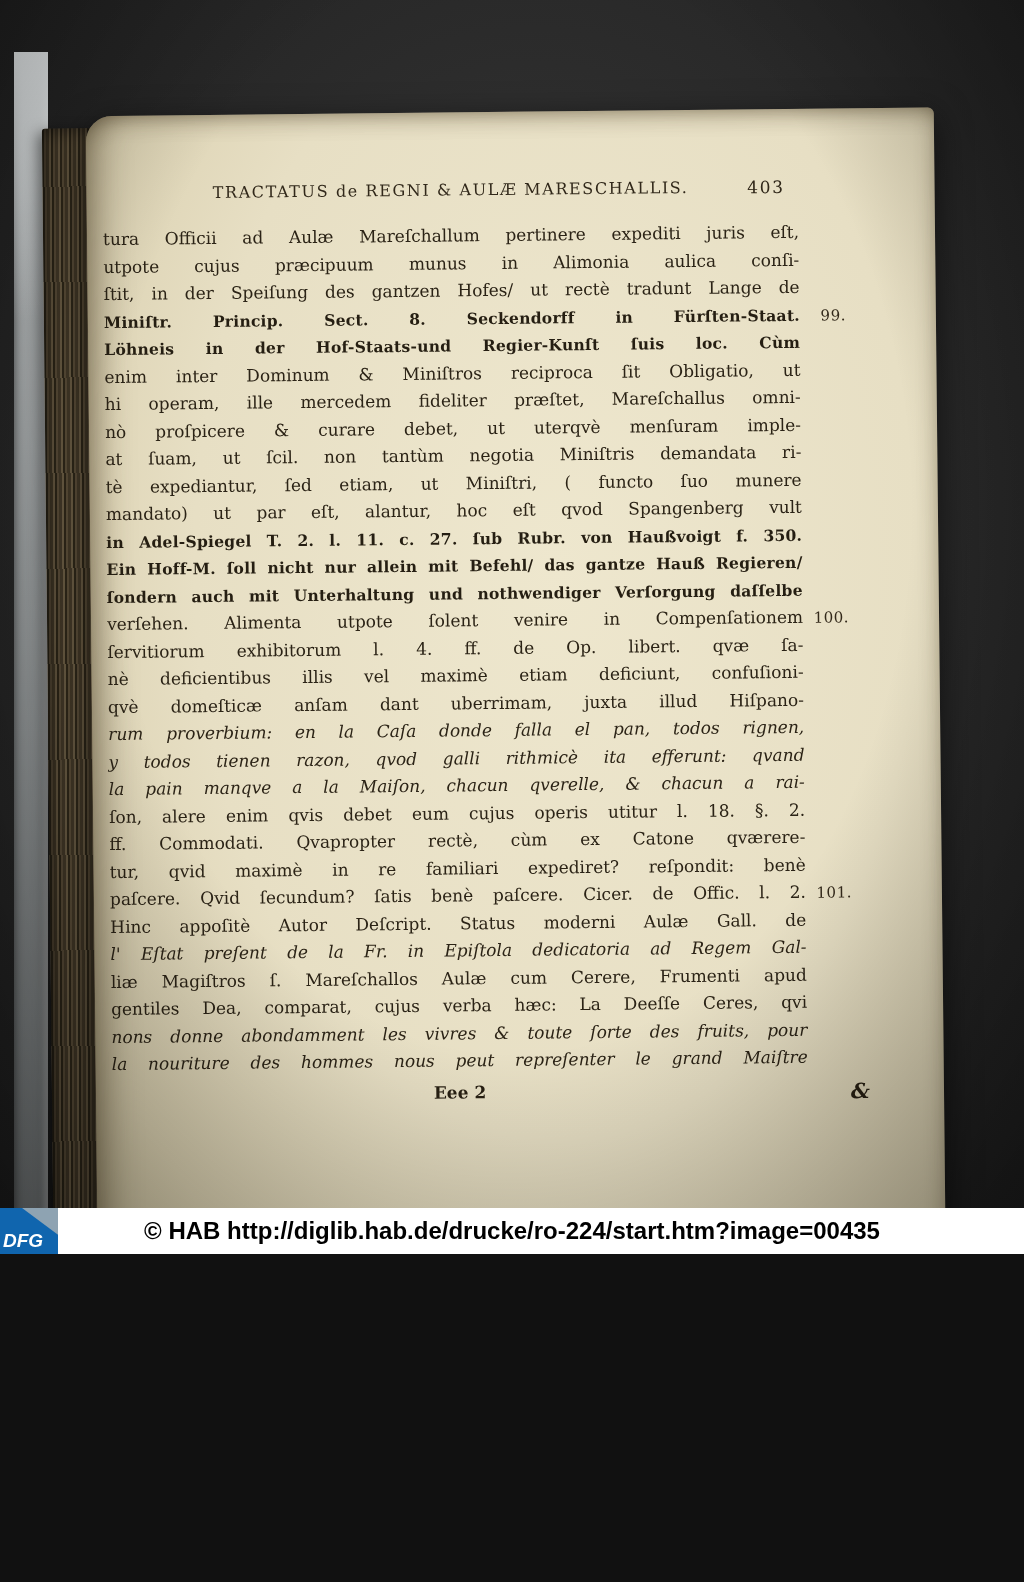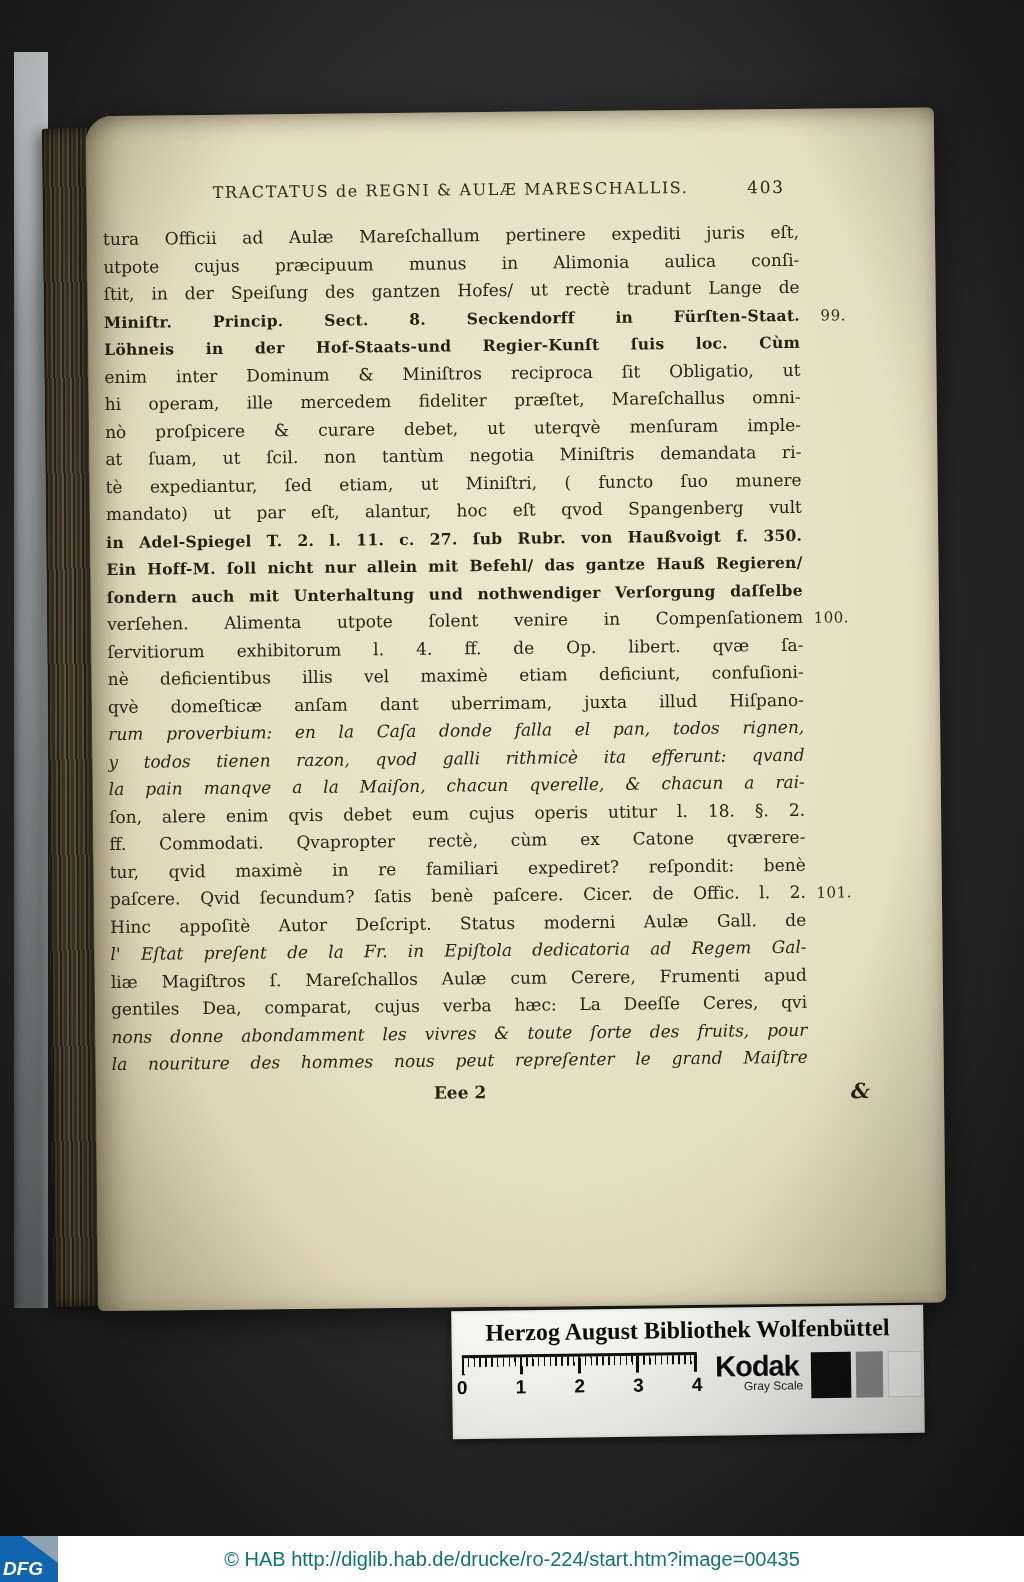--- a/index.html
+++ b/index.html
@@ -1,17 +1,17 @@
 <!DOCTYPE html>
 <html><head>
 <meta charset="utf-8">
 <style>
   html,body{margin:0;padding:0;background:#111;}
   .stage{
-    position:relative;width:1024px;height:1582px;overflow:hidden;
+    position:relative;width:1024px;height:1254px;overflow:hidden;
     background:radial-gradient(ellipse at 52% 42%, #3b3b3b 0%, #2c2c2c 45%, #1c1c1c 100%);
     font-family:"DejaVu Serif", serif;
   }
   .vignette{position:absolute;inset:0 0 46px 0;pointer-events:none;z-index:3;
     background:radial-gradient(ellipse at 50% 42%, transparent 55%, rgba(0,0,0,0.38) 100%);}
 
   
   .clamp{position:absolute;left:14px;top:52px;width:34px;height:1256px;z-index:1;
     background:linear-gradient(to bottom,#cdd1d2 0%,#b4b8b9 16%,#989c9d 40%,#7d8182 72%,#6d7172 100%);
     box-shadow:inset -5px 0 6px -2px rgba(255,255,255,0.55), inset 4px 0 8px -3px rgba(0,0,0,0.5);}
@@ -69,21 +69,21 @@
   .kodak-word{font-weight:700;font-size:29px;letter-spacing:-1px;line-height:30px;}
   .kodak-sub{font-size:12px;text-align:right;margin-top:-2px;color:#1c1c1c;}
   .patch{height:46px;margin-top:2px;}
   .patch.black{width:40px;margin-left:8px;background:#101010;}
   .patch.mid{width:27px;margin-left:5px;background:#8d8d8d;}
   .patch.white{width:34px;margin-left:5px;background:#fcfcfb;border:1px solid #d8d8d5;box-sizing:border-box;}
 
   
   .footer{position:absolute;left:0;bottom:0;width:1024px;height:46px;background:#ffffff;z-index:5;
     display:flex;align-items:center;justify-content:center;}
-  .copyright{font-family:"Liberation Sans", sans-serif;font-size:20px;color:#0f766e;}
+  .copyright{font-family:"Liberation Sans", sans-serif;font-size:24px;color:#000000;font-weight:bold;}
   .dfg{position:absolute;left:0;bottom:0;width:58px;height:46px;background:#1065ae;overflow:hidden;}
   .dfg::before{content:"";position:absolute;top:0;right:0;width:62%;height:58%;
     background:#8ea3b2;clip-path:polygon(0 0,100% 0,100% 100%);}
   .dfg span{position:absolute;left:3px;bottom:2px;color:#ffffff;
     font-family:"Liberation Sans", sans-serif;font-style:italic;font-weight:700;font-size:19px;}
 </style>
 </head>
 <body>
 
 <div class="stage">

